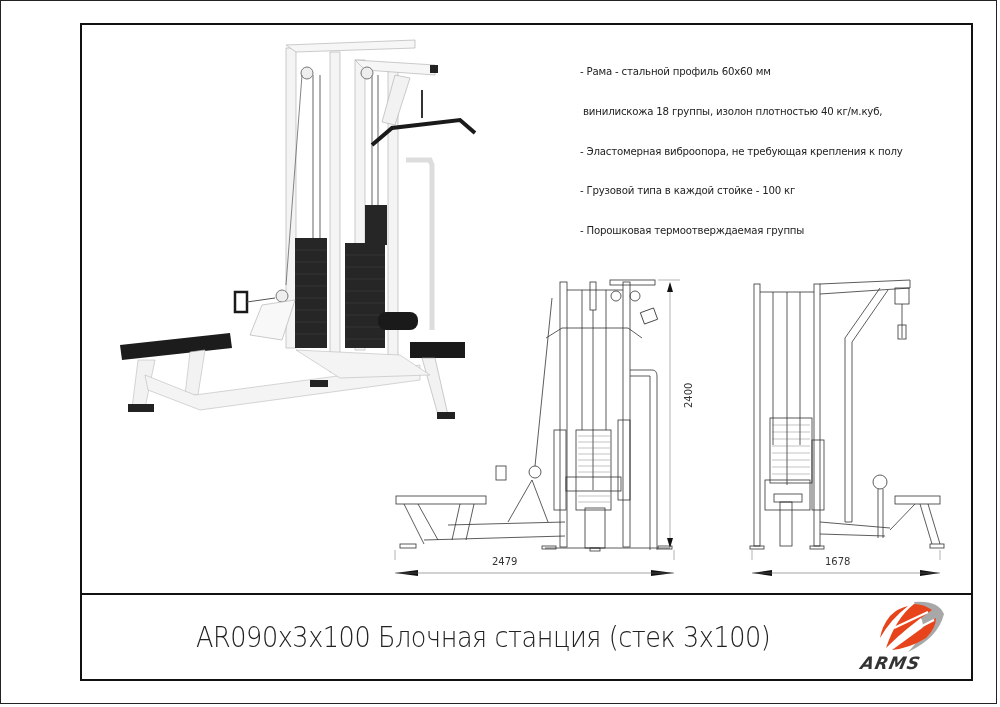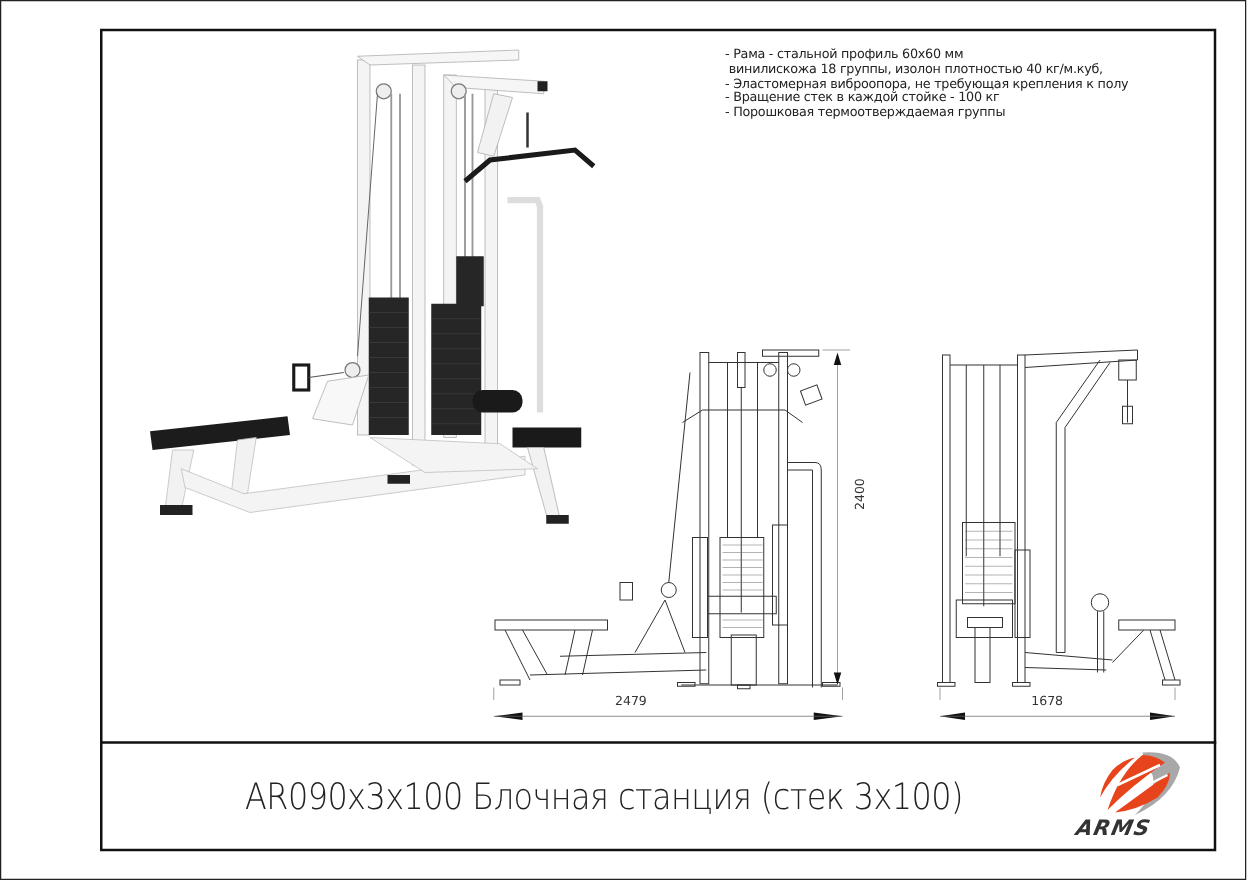--- a/index.html
+++ b/index.html
@@ -1,21 +1,21 @@
 <!DOCTYPE html>
 <html><head>
   <meta charset="utf-8">
   <style>
     html, body { margin: 0; padding: 0; background: #ffffff; }
     body { width: 1000px; height: 707px; position: relative; overflow: hidden; font-family: "DejaVu Sans", sans-serif; }
     .outer-border { position: absolute; left: 0; top: 0; width: 997px; height: 704px; border: 1.5px solid #222; box-sizing: border-box; }
     .inner-frame { position: absolute; left: 80px; top: 23px; width: 893px; height: 658px; border: 2px solid #111; box-sizing: border-box; }
     .divider { position: absolute; left: 80px; top: 593px; width: 893px; height: 2px; background: #111; }
     .specs { position: absolute; left: 580px; top: 38px; width: 390px; font-family: "DejaVu Sans", sans-serif; font-size: 10.2px; line-height: 11.8px; color: #222; letter-spacing: -0.2px; }
-    .specs div { white-space: nowrap; }
+    .specs div { white-space: nowrap; margin-top: 28px; }
     .title { position: absolute; left: 196px; top: 620px; font-family: "DejaVu Sans", sans-serif; font-size: 29px; font-weight: 300; color: #222; letter-spacing: -0.5px; white-space: nowrap; transform: scaleX(0.88); transform-origin: left center; }
     .logo { position: absolute; left: 856px; top: 598px; width: 100px; height: 78px; }
     .logo-text { position: absolute; left: 5px; top: 55px; font-family: "DejaVu Sans", sans-serif; font-weight: bold; font-style: italic; font-size: 17px; color: #333; letter-spacing: 1px; transform: skewX(-12deg); }
     .render { position: absolute; left: 110px; top: 30px; width: 380px; height: 400px; }
     .drawing-front { position: absolute; left: 390px; top: 270px; width: 290px; height: 290px; }
     .drawing-side { position: absolute; left: 740px; top: 270px; width: 220px; height: 290px; }
     .dim { position: absolute; font-family: "DejaVu Sans", sans-serif; font-size: 10px; color: #333; }
     .dim-w1 { left: 492px; top: 556px; }
     .dim-w2 { left: 825px; top: 556px; }
     .dim-h { left: 683px; top: 408px; transform: rotate(-90deg); transform-origin: left top; }
@@ -209,21 +209,21 @@
 </svg>
 
 <span class="dim dim-w1">2479</span>
 <span class="dim dim-w2">1678</span>
 <span class="dim dim-h">2400</span>
 
 <div class="specs">
   <div>- Рама - стальной профиль 60x60 мм</div>
   <div style="white-space:pre"> винилискожа 18 группы, изолон плотностью 40 кг/м.куб,</div>
   <div>- Эластомерная виброопора, не требующая крепления к полу</div>
-  <div>- Вращение стек в каждой стойке - 100 кг</div>
+  <div>- Грузовой типа в каждой стойке - 100 кг</div>
   <div>- Порошковая термоотверждаемая группы</div>
 </div>
 
 <div class="title">AR090x3x100 Блочная станция (стек 3x100)</div>
 
 <div class="logo">
   <svg width="100" height="60" viewBox="0 0 100 60">
     <path d="M58,4 Q82,2 88,16 Q82,40 52,54 Q70,36 66,22 Q60,14 58,4 Z" fill="#a8a8a8"></path>
     <path d="M30,50 Q50,30 76,12 Q68,6 58,6 Q40,20 30,50 Z" fill="#e8441c"></path>
     <path d="M36,52 Q58,36 80,20 Q80,30 70,40 Q54,50 36,52 Z" fill="#e8441c"></path>

